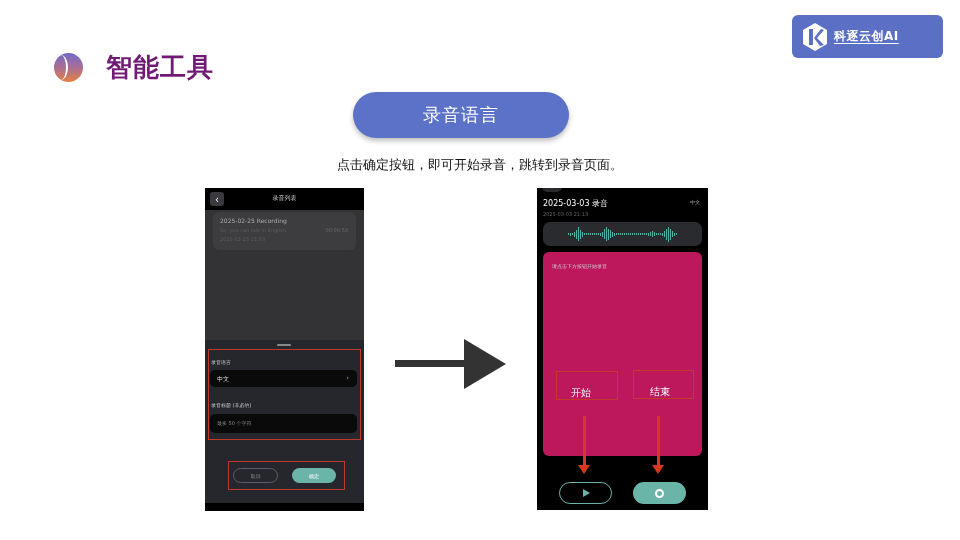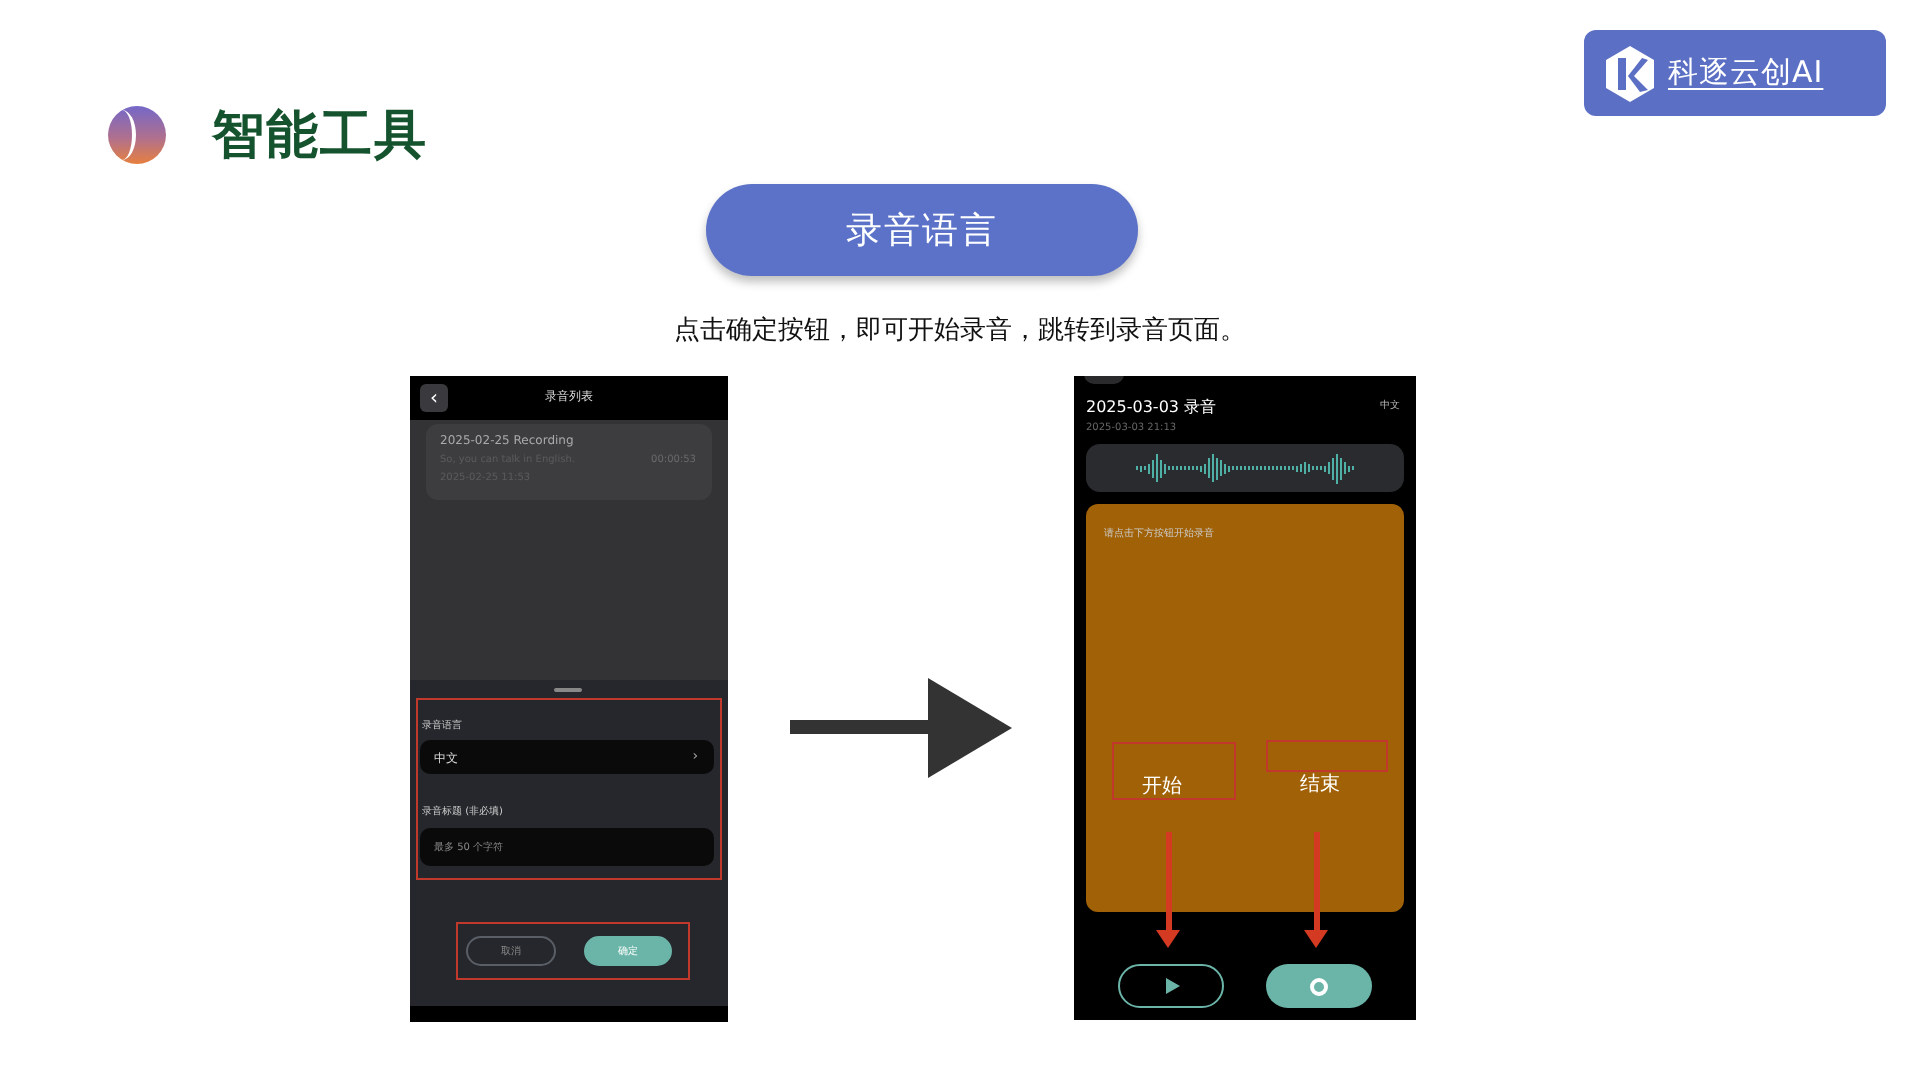--- a/index.html
+++ b/index.html
@@ -1,25 +1,25 @@
 <!DOCTYPE html>
 <html><head>
 <meta charset="utf-8">
 <style>
   * { margin:0; padding:0; box-sizing:border-box; }
   html, body { width:960px; height:540px; background:#ffffff; overflow:hidden; }
   body { position:relative; font-family:"DejaVu Sans", "Liberation Sans", sans-serif; }
 
   .logo { position:absolute; left:792px; top:15px; width:151px; height:43px; background:#5b6fc4; border-radius:6px; display:flex; align-items:center; padding-left:10px; }
   .logo-mark { width:26px; height:30px; position:relative; }
-  .logo-text { color:#fff; font-size:15px; font-weight:normal; margin-left:6px; text-decoration:underline; text-underline-offset:3px; letter-spacing:0.5px; }
+  .logo-text { color:#fff; font-size:12px; font-weight:bold; margin-left:6px; text-decoration:underline; text-underline-offset:3px; letter-spacing:0.5px; }
 
   .title-icon { position:absolute; left:54px; top:53px; width:29px; height:29px; border-radius:50%; background:linear-gradient(180deg,#7468c8 0%,#b0708e 55%,#e6803f 100%); }
   .title-icon::after { content:""; position:absolute; left:0px; top:2px; width:12px; height:25px; border-radius:50%; border-right:2px solid #fff; }
-  .page-title { position:absolute; left:106px; top:50px; font-size:26px; font-weight:bold; color:#14532d; letter-spacing:1px; }
+  .page-title { position:absolute; left:106px; top:50px; font-size:26px; font-weight:bold; color:#701a75; letter-spacing:1px; }
 
   .start-btn { position:absolute; left:353px; top:92px; width:216px; height:46px; background:#5b72c8; border-radius:23px; color:#fff; font-size:18px; display:flex; align-items:center; justify-content:center; box-shadow:0 3px 5px rgba(0,0,0,0.25); letter-spacing:1px; }
   .desc { position:absolute; left:0; width:960px; top:156px; text-align:center; font-family:"DejaVu Serif", "Liberation Serif", serif; font-size:13px; color:#111; }
 
   
   .phone-l { position:absolute; left:205px; top:188px; width:159px; height:323px; background:#333336; overflow:hidden; }
   .pl-header { height:22px; background:#000; position:relative; }
   .pl-back { position:absolute; left:5px; top:4px; width:14px; height:14px; background:#3a3a3e; border-radius:3px; color:#fff; font-size:10px; display:flex; align-items:center; justify-content:center; }
   .pl-title { position:absolute; left:0; right:0; top:6px; text-align:center; color:#ddd; font-size:6px; }
   .pl-card { position:absolute; left:8px; top:24px; width:143px; height:38px; background:#3d3d40; border-radius:6px; }
@@ -47,24 +47,24 @@
   .arrow-head { position:absolute; left:464px; top:339px; width:0; height:0; border-top:25px solid transparent; border-bottom:25px solid transparent; border-left:42px solid #333; }
 
   
   .phone-r { position:absolute; left:537px; top:188px; width:171px; height:322px; background:#000; overflow:hidden; }
   .pr-top-pill { position:absolute; left:5px; top:-6px; width:20px; height:10px; background:#2a2a2c; border-radius:5px; }
   .pr-title { position:absolute; left:6px; top:10px; font-size:8px; font-weight:normal; color:#fff; }
   .pr-lang { position:absolute; right:8px; top:11px; font-size:5px; color:#bbb; }
   .pr-datetime { position:absolute; left:6px; top:23px; font-size:5px; color:#666; }
   .pr-wave { position:absolute; left:6px; top:34px; width:159px; height:24px; background:#2a2b2e; border-radius:7px; display:flex; align-items:center; justify-content:center; padding:0 4px; gap:1px; }
   .pr-wave span { display:block; width:1px; background:#4fb0a5; }
-  .pr-panel { position:absolute; left:6px; top:64px; width:159px; height:204px; background:#a16207; border-radius:6px; }
+  .pr-panel { position:absolute; left:6px; top:64px; width:159px; height:204px; background:#be185d; border-radius:6px; }
   .pr-hint { position:absolute; left:9px; top:11px; font-size:5px; color:#ccc; }
   .pr-box-start { position:absolute; left:13px; top:119px; width:62px; height:29px; border:1.5px solid #c0392b; }
-  .pr-box-end { position:absolute; left:90px; top:118px; width:61px; height:16px; border:1.5px solid #c0392b; }
+  .pr-box-end { position:absolute; left:90px; top:118px; width:61px; height:29px; border:1.5px solid #c0392b; }
   .pr-box-label { position:absolute; left:14px; top:14px; font-size:10px; color:#fff; }
   .pr-box-end .pr-box-label { left:16px; }
   .red-arrow { position:absolute; width:3px; background:#d43a21; }
   .red-arrow::after { content:""; position:absolute; left:-5px; bottom:-8px; width:0; height:0; border-left:6.5px solid transparent; border-right:6.5px solid transparent; border-top:9px solid #d43a21; }
   .pr-play { position:absolute; left:22px; top:294px; width:53px; height:22px; border:1.5px solid #6bb5a8; border-radius:11px; display:flex; align-items:center; justify-content:center; }
   .pr-play-tri { width:0; height:0; border-top:4.5px solid transparent; border-bottom:4.5px solid transparent; border-left:7px solid #6bb5a8; margin-left:2px; }
   .pr-rec { position:absolute; left:96px; top:294px; width:53px; height:22px; background:#6bb5a8; border-radius:11px; display:flex; align-items:center; justify-content:center; }
   .pr-rec-dot { width:9px; height:9px; border-radius:50%; border:2.5px solid #fff; }
 </style>
 </head>

